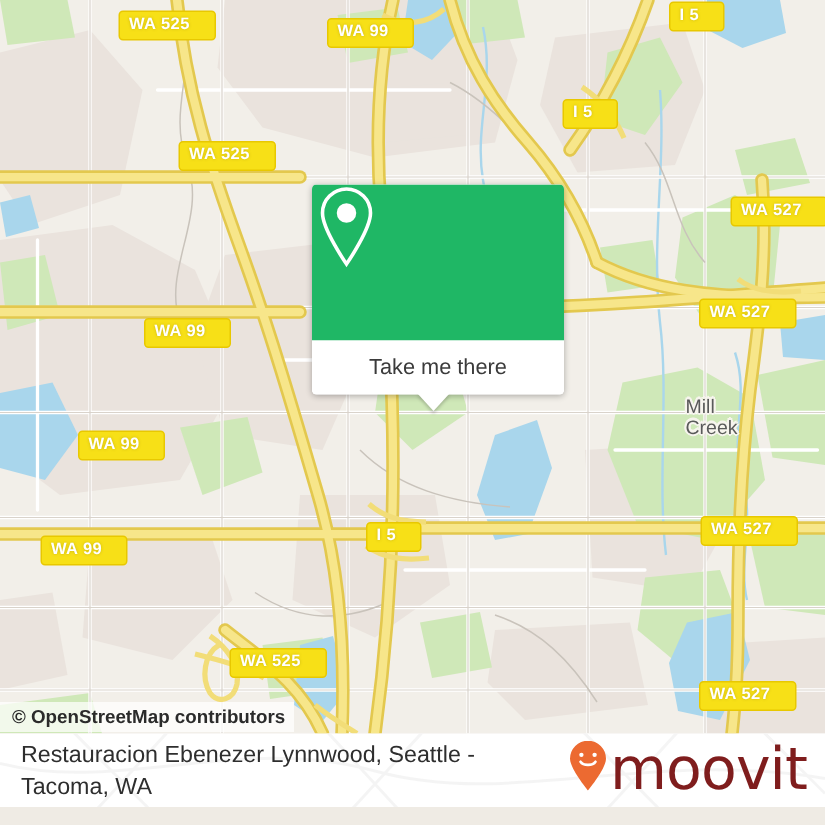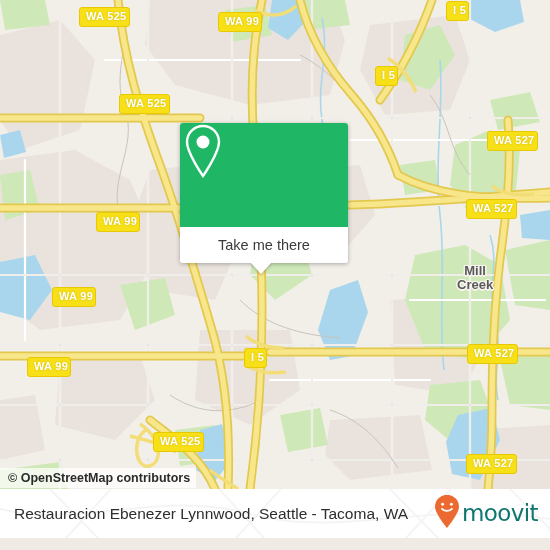--- a/index.html
+++ b/index.html
@@ -17,55 +17,55 @@
   
   .shield{
     position:absolute;
     background:#f7e017;
     border:1.5px solid #e8c800;
     border-radius:3px;
     color:#ffffff;
     font-weight:bold;
     font-size:11px;
     line-height:1;
-    padding:3px 2px 4px 6px;
+    padding:3px 16px 4px 6px;
     letter-spacing:0.3px;
     white-space:nowrap;
     text-shadow:0 0 2px rgba(120,100,0,.35);
     box-sizing:border-box;
   }
 
   
   .place-label{
     position:absolute;
     color:#5a5a5a;
     font-size:13px;
-    font-weight:bold;
+    font-weight:normal;
     line-height:14px;
-    text-align:center;
+    text-align:left;
     text-shadow:
       -1.5px 0 #f7f4ee, 1.5px 0 #f7f4ee, 0 -1.5px #f7f4ee, 0 1.5px #f7f4ee,
       -1px -1px #f7f4ee, 1px -1px #f7f4ee, -1px 1px #f7f4ee, 1px 1px #f7f4ee;
     white-space:pre-line;
     pointer-events:none;
   }
 
   
   #attribution{
     position:absolute;left:0;top:468px;
     background:rgba(255,255,255,0.72);
     color:#2b2b2b;font-size:12.5px;
     padding:3px 6px 3px 8px;
     line-height:14px;
     white-space:nowrap;
     font-weight:bold;
   }
 
   
-  #popup{position:absolute;left:180px;top:123px;width:168px;}
+  #popup{position:absolute;left:208px;top:123px;width:168px;}
   #popup-card{
     width:168px;
     border-radius:3px;
     overflow:hidden;
     box-shadow:0 1px 4px rgba(0,0,0,.30);
     background:#ffffff;
   }
   #popup-image{
     height:104px;
     background:#1fb765;
@@ -100,21 +100,21 @@
   #footer-title{
     position:relative;
     flex:1 1 auto;
     color:#2e2e2e;
     font-size:15.5px;
     line-height:21px;
     padding-right:8px;
   }
   #brand{position:relative;display:flex;align-items:center;flex:0 0 auto;gap:2px;}
   #brand-word{
-    color:#0f766e;font-size:23px;line-height:31px;
+    color:#7f1d1d;font-size:39px;line-height:31px;
     letter-spacing:-0.6px;font-weight:normal;
     font-family:"DejaVu Sans", sans-serif;
   }
 </style>
 </head>
 <body>
 
 <div id="root">
 
   <div id="map">

